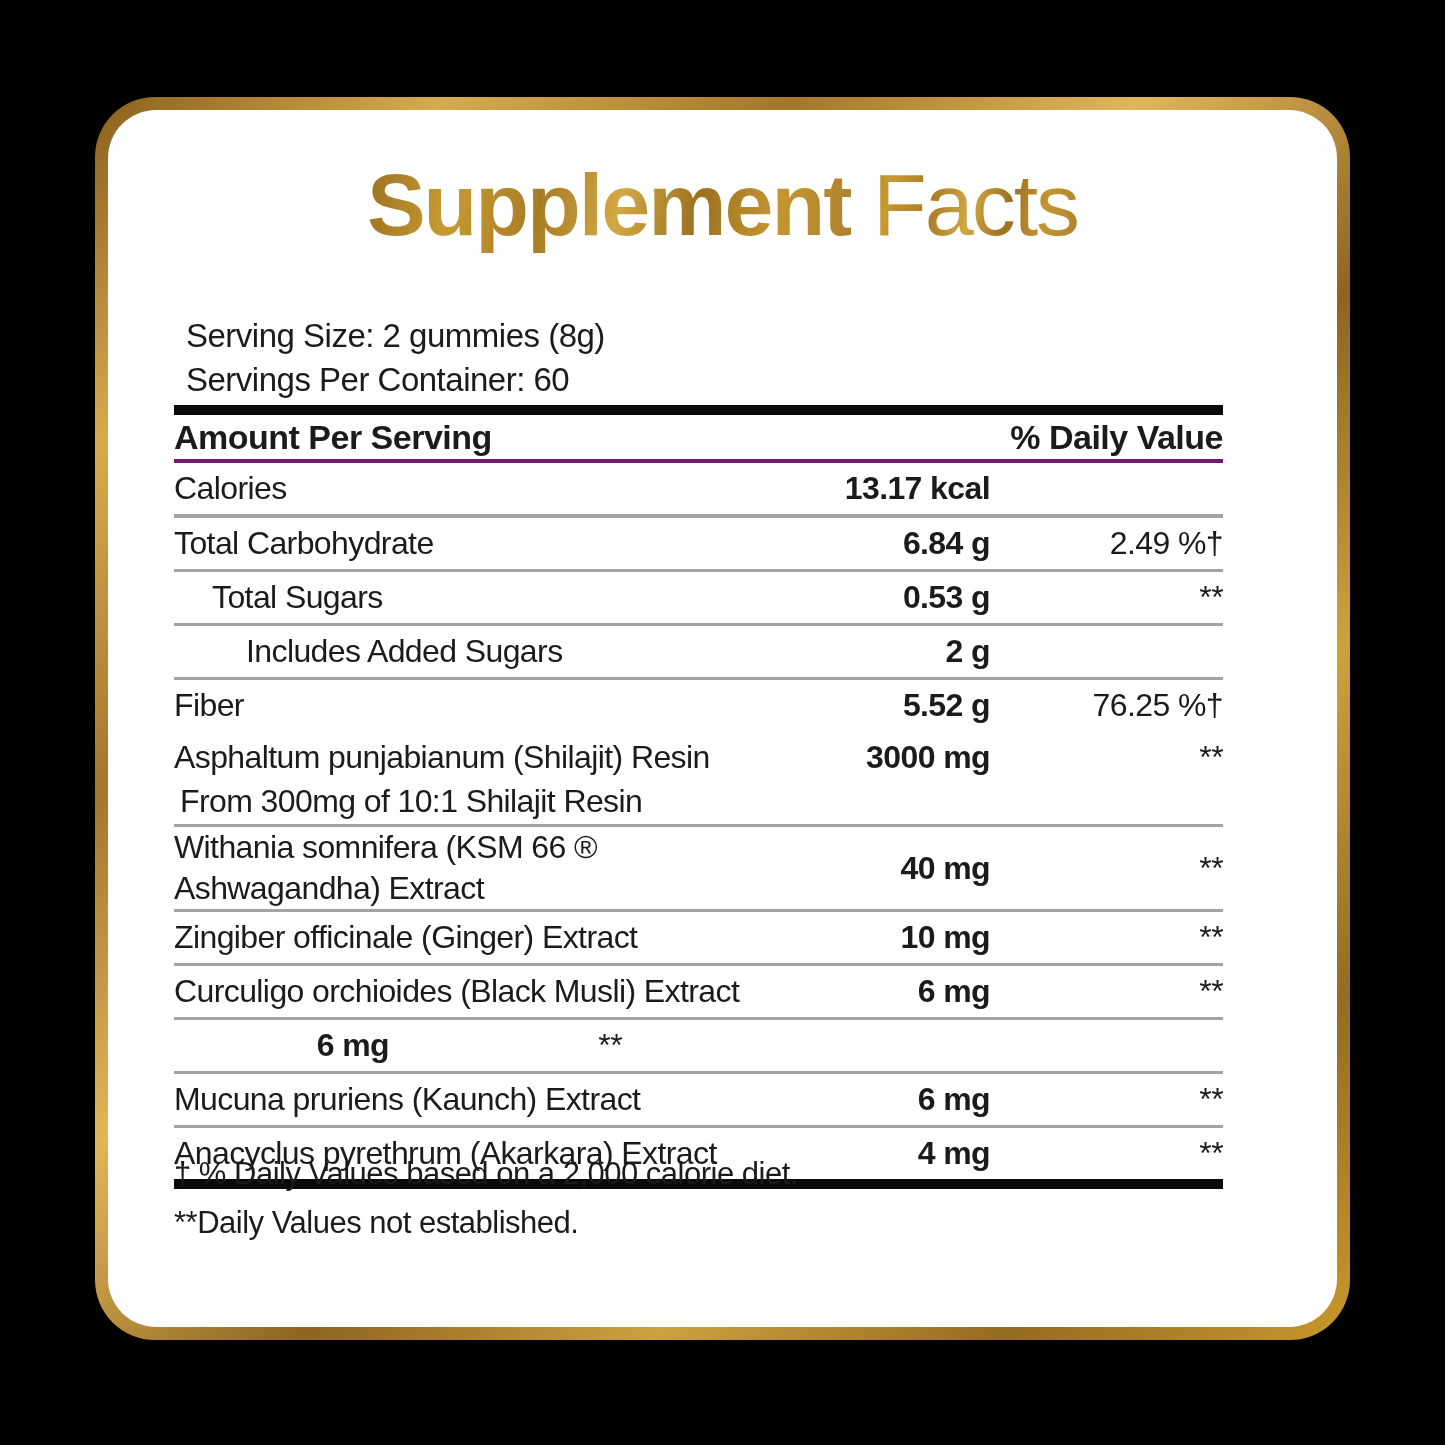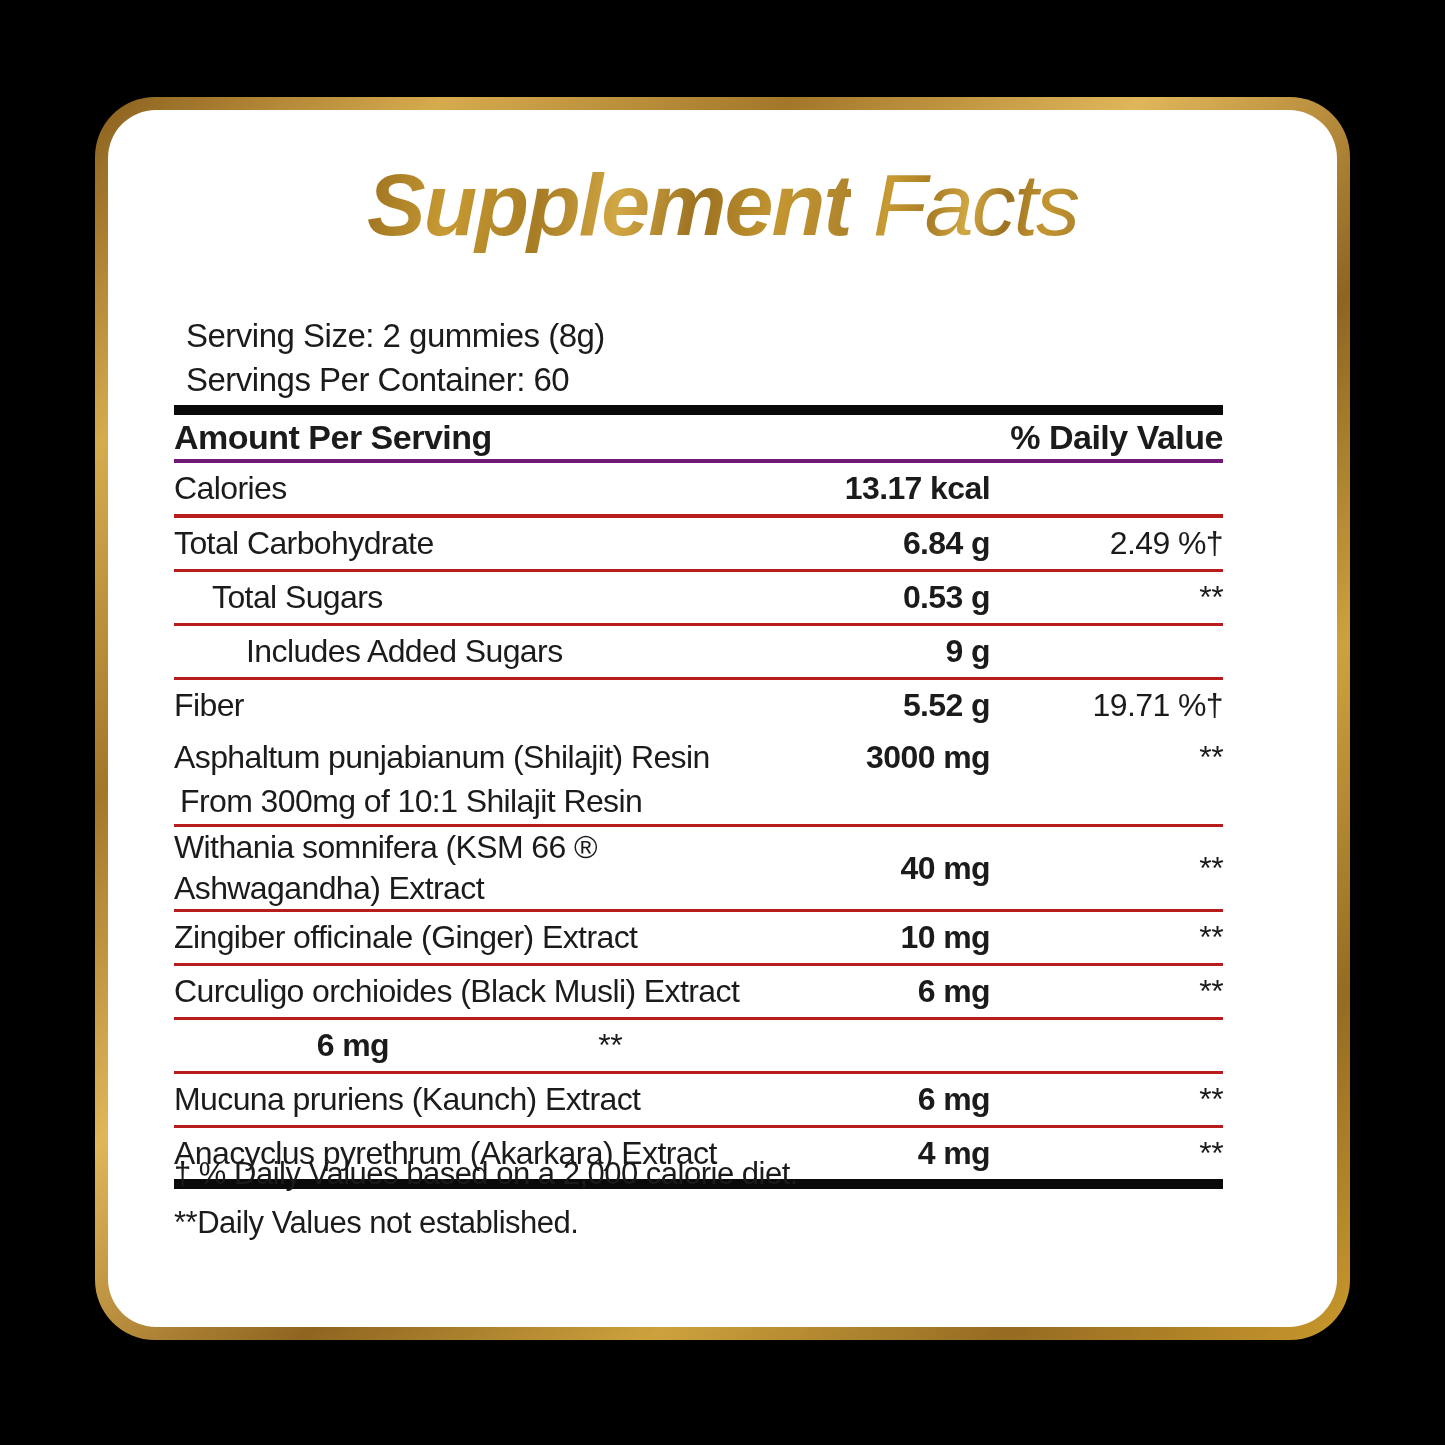--- a/index.html
+++ b/index.html
@@ -29,21 +29,20 @@
     text-align:center;
     font-size:88px;
     letter-spacing:-2px;
     white-space:nowrap;
   }
   .gold-text{
     background:linear-gradient(100deg,#9c7120 0%,#c79a33 18%,#a87c24 36%,#d2a845 52%,#9c7120 68%,#c49631 84%,#ab812c 100%);
     -webkit-background-clip:text;
     background-clip:text;
     color:transparent;
-    font-style:italic;
   }
   .title .t-bold{font-weight:700;}
   .title .t-light{font-weight:400;}
   .serving{
     position:absolute;top:204px;left:78px;
     font-size:33px;color:#1b1b1b;
     line-height:44px;
     letter-spacing:-0.5px;
   }
   .facts-table{
@@ -53,21 +52,21 @@
   .bar-thick{height:10px;background:#0a0a0a;}
   .t-header{
     display:flex;justify-content:space-between;align-items:center;
     min-height:44px;
     border-bottom:4px solid #701a75;
     font-weight:700;font-size:34px;letter-spacing:-0.5px;
   }
   .row{
     display:flex;align-items:center;
     min-height:51px;
-    border-bottom:3px solid #b91c1c;
+    border-bottom:3px solid #a3a3a3;
     font-size:32px;letter-spacing:-0.6px;
   }
   .row.sep-medium{border-bottom-width:4px;}
   .row.sep-thick{border-bottom:none;}
   .row.two-line{align-items:flex-start;padding-top:6px;}
   .row.two-line .cell-amount,.row.two-line .cell-dv{margin-top:2px;}
   .cell-name{flex:1;line-height:41px;}
   .cell-name .line2{line-height:46px;margin-left:6px;}
   .indent-1 .cell-name{padding-left:38px;}
   .indent-2 .cell-name{padding-left:72px;}
@@ -122,30 +121,30 @@
       <div class="line1">Total Sugars</div>
     </div>
     <div class="cell-amount">0.53 g</div>
     <div class="cell-dv">**</div>
   </div>
 
   <div class="row indent-2">
     <div class="cell-name">
       <div class="line1">Includes Added Sugars</div>
     </div>
-    <div class="cell-amount">9 g</div>
+    <div class="cell-amount">2 g</div>
     <div class="cell-dv"></div>
   </div>
 
   <div class="row sep-thick">
     <div class="cell-name">
       <div class="line1">Fiber</div>
     </div>
     <div class="cell-amount">5.52 g</div>
-    <div class="cell-dv">19.71 %†</div>
+    <div class="cell-dv">76.25 %†</div>
   </div>
 
   <div class="row two-line">
     <div class="cell-name">
       <div class="line1">Asphaltum punjabianum (Shilajit) Resin</div>
     <div class="line2">From 300mg of 10:1 Shilajit Resin</div>
             </div>
     <div class="cell-amount">3000 mg</div>
     <div class="cell-dv">**</div>
   </div>

